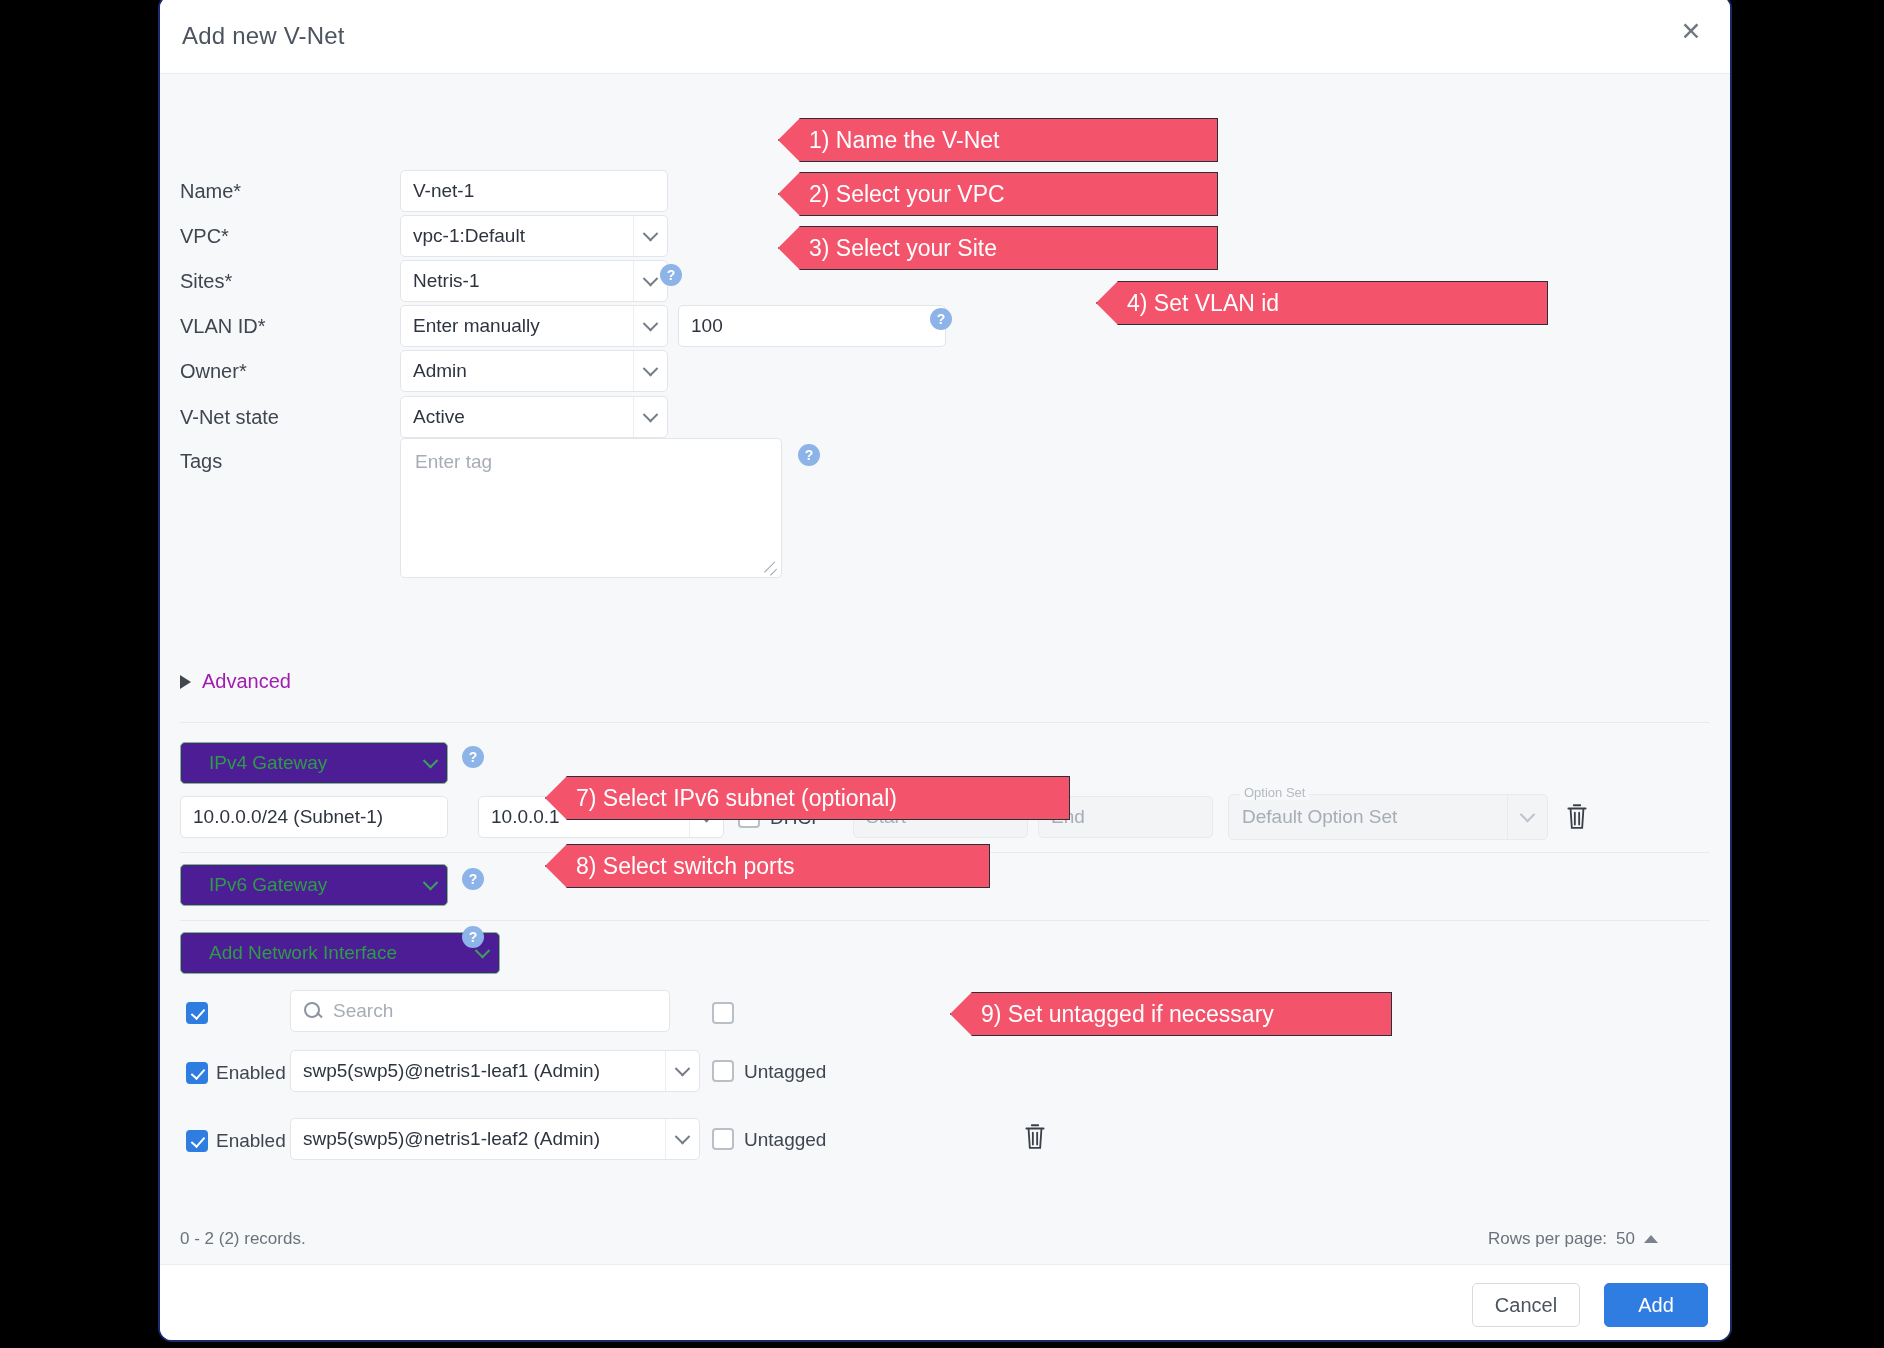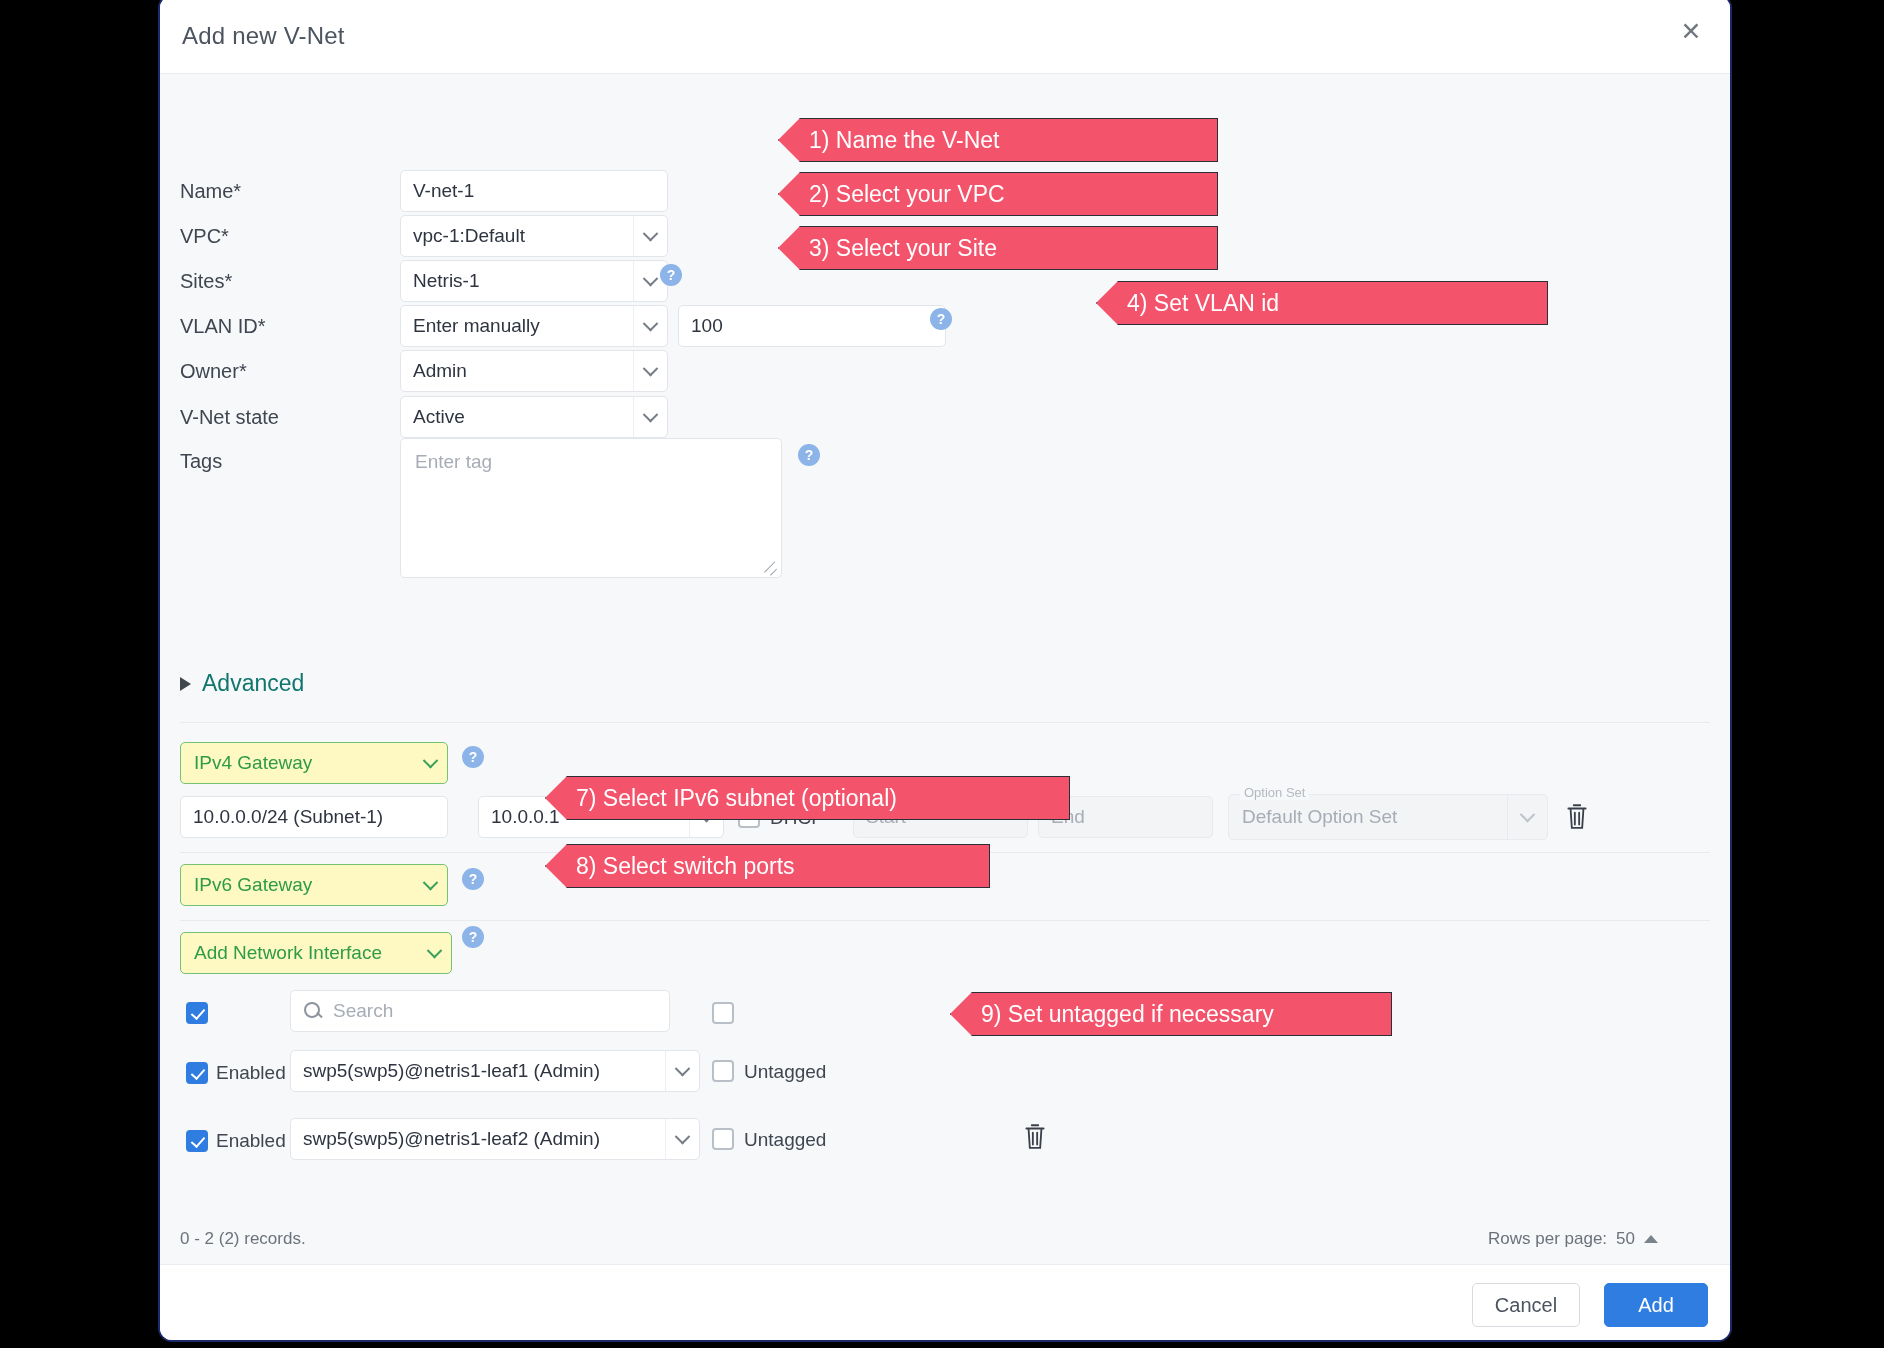--- a/index.html
+++ b/index.html
@@ -133,43 +133,43 @@
   .ta .resize i {
     position: absolute; display: block;
     background: #9aa0a8; height: 1px;
     transform-origin: 0 0; transform: rotate(-45deg);
   }
 
   
   .advanced {
     position: absolute; left: 20px; top: 596px;
     display: flex; align-items: center; gap: 11px;
-    font-size: 23px; color: #0f766e; cursor: pointer;
+    font-size: 20px; color: #a21caf; cursor: pointer;
   }
   .tri {
     width: 0; height: 0;
     border-left: 11px solid #41474f;
     border-top: 7px solid transparent;
     border-bottom: 7px solid transparent;
   }
   .hr {
     position: absolute; left: 20px; width: 1530px;
     height: 1px; background: #e7eaee;
   }
 
   
   .green-sel {
     position: absolute;
     height: 42px;
-    background: #fef9c3;
+    background: #4c1d95;
     border: 1px solid #74c274;
     border-radius: 5px;
     display: flex; align-items: center;
     font-size: 19px; color: #2e9b47;
-    padding-left: 13px;
+    padding-left: 28px;
     cursor: pointer;
   }
   .green-sel .caret {
     margin-left: auto; width: 34px; height: 100%;
     display: flex; align-items: center; justify-content: center;
     color: #3da35d;
   }
   .green-sel .chev::before { border-color: #3aa25a; }
 
   
@@ -399,21 +399,21 @@
       <div class="green-sel" style="left:20px; top:790px; width:268px;">
         <span>IPv6 Gateway</span>
         <span class="caret">
             <i class="chev"></i>
           </span>
       </div>
       <div class="help" style="left:302px; top:794px;">?</div>
 
       <div class="hr" style="top:846px;"></div>
 
-      <div class="green-sel" style="left:20px; top:858px; width:272px;">
+      <div class="green-sel" style="left:20px; top:858px; width:320px;">
         <span>Add Network Interface</span>
         <span class="caret">
             <i class="chev"></i>
           </span>
       </div>
       <div class="help" style="left:302px; top:852px;">?</div>
 
       <div class="cb on" style="left:26px; top:928px;"></div>
       <div class="search" style="left:130px; top:916px; width:380px;">
         <span class="mag"></span>

